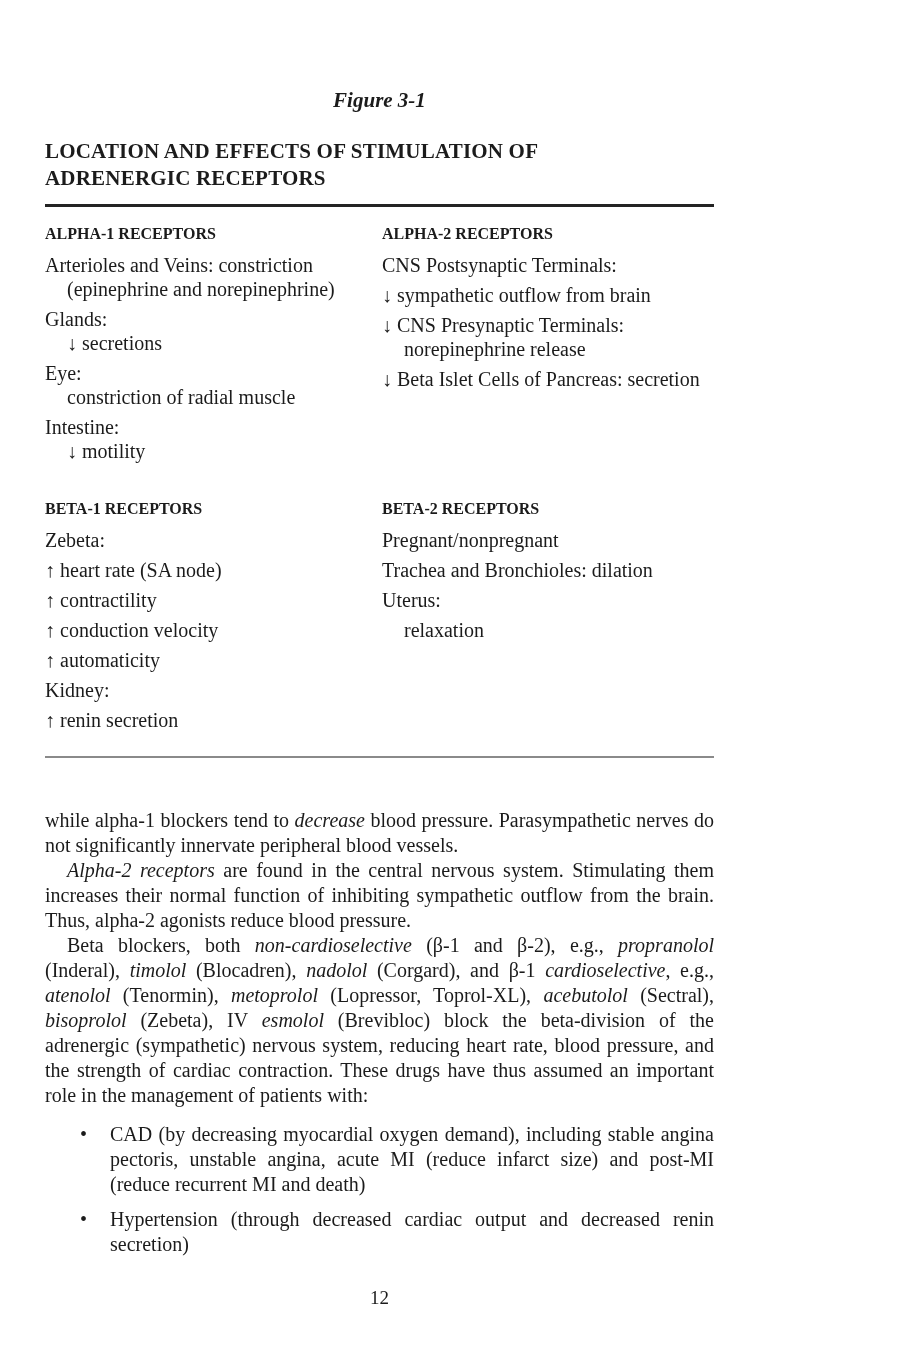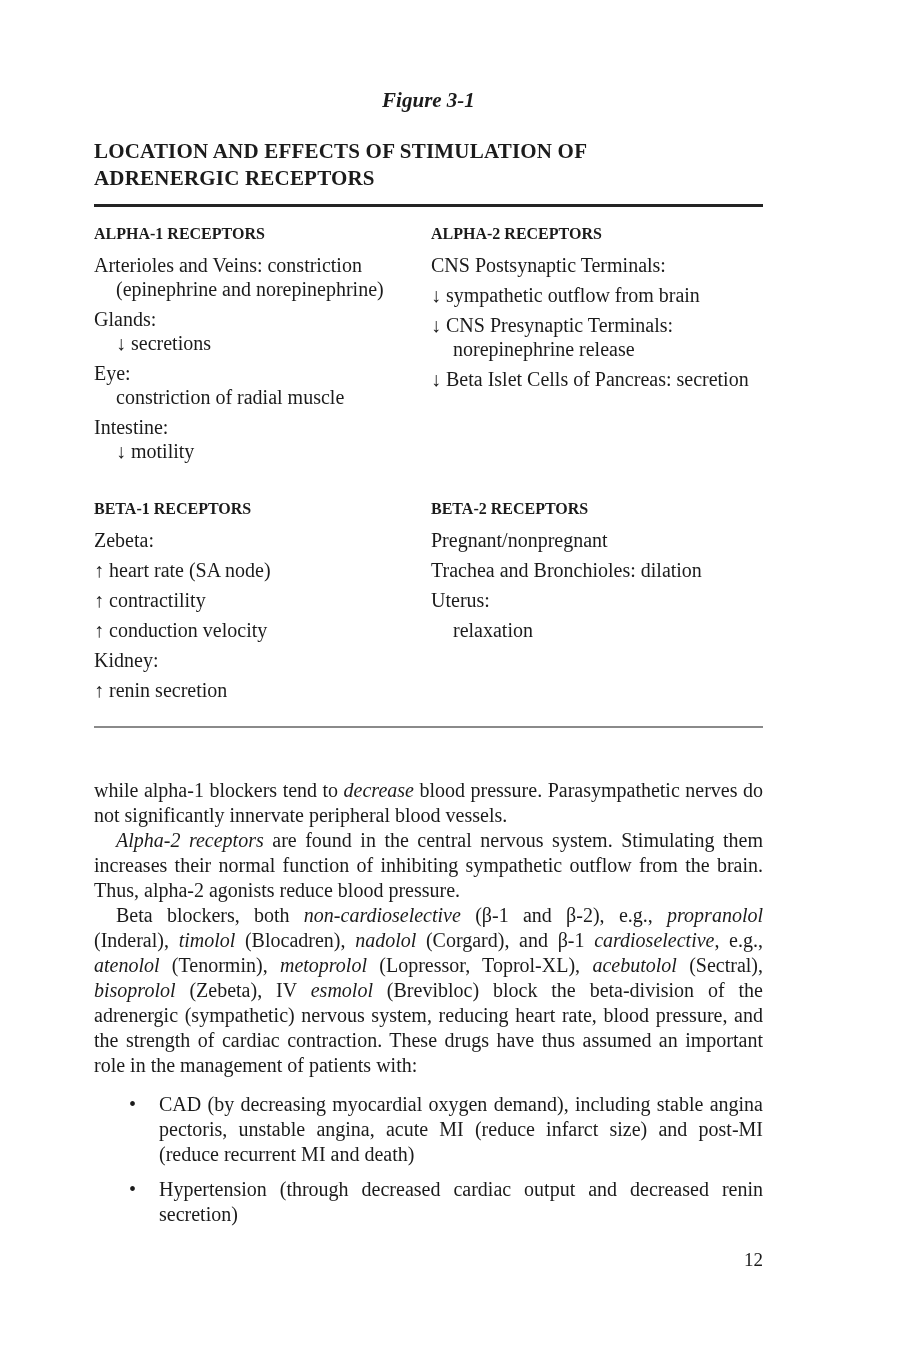--- a/index.html
+++ b/index.html
@@ -6,21 +6,21 @@
   body {
     width: 900px; height: 1350px;
     background: #ffffff;
     font-family: "Liberation Serif", "DejaVu Serif", serif;
     color: #1b1b1b;
     overflow: hidden;
   }
   .page {
     width: 900px; height: 1350px;
     box-sizing: border-box;
-    padding: 88px 128px 0 94px;
+    padding: 88px 128px 0 45px;
   }
   .content { width: 669px; }
 
   .fig-label {
     text-align: center;
     font-size: 21px; font-weight: bold; font-style: italic;
     line-height: 24px;
   }
   .fig-title {
     margin-top: 26px;
@@ -76,22 +76,22 @@
     font-size: 20px;
     line-height: 25px;
     text-align: justify;
   }
   .bullet-marker {
     position: absolute;
     left: 35px; top: 0;
   }
 
   .page-number {
-    margin-top: 20px;
-    text-align: right;
+    margin-top: 28px;
+    text-align: center;
     font-size: 19px;
     line-height: 25px;
   }
 </style>
 </head>
 <body>
 
 <div class="page">
   <div class="content">
 
@@ -146,20 +146,23 @@
             <div class="fig-line">Zebeta:</div>
           </div>
           <div class="fig-entry">
             <div class="fig-line">↑ heart rate (SA node)</div>
           </div>
           <div class="fig-entry">
             <div class="fig-line">↑ contractility</div>
           </div>
           <div class="fig-entry">
             <div class="fig-line">↑ conduction velocity</div>
+          </div>
+          <div class="fig-entry">
+            <div class="fig-line">↑ automaticity</div>
           </div>
           <div class="fig-entry">
             <div class="fig-line">Kidney:</div>
           </div>
           <div class="fig-entry">
             <div class="fig-line">↑ renin secretion</div>
           </div>
         </section>
         <section class="fig-section">
           <div class="fig-heading">BETA-2 RECEPTORS</div>

